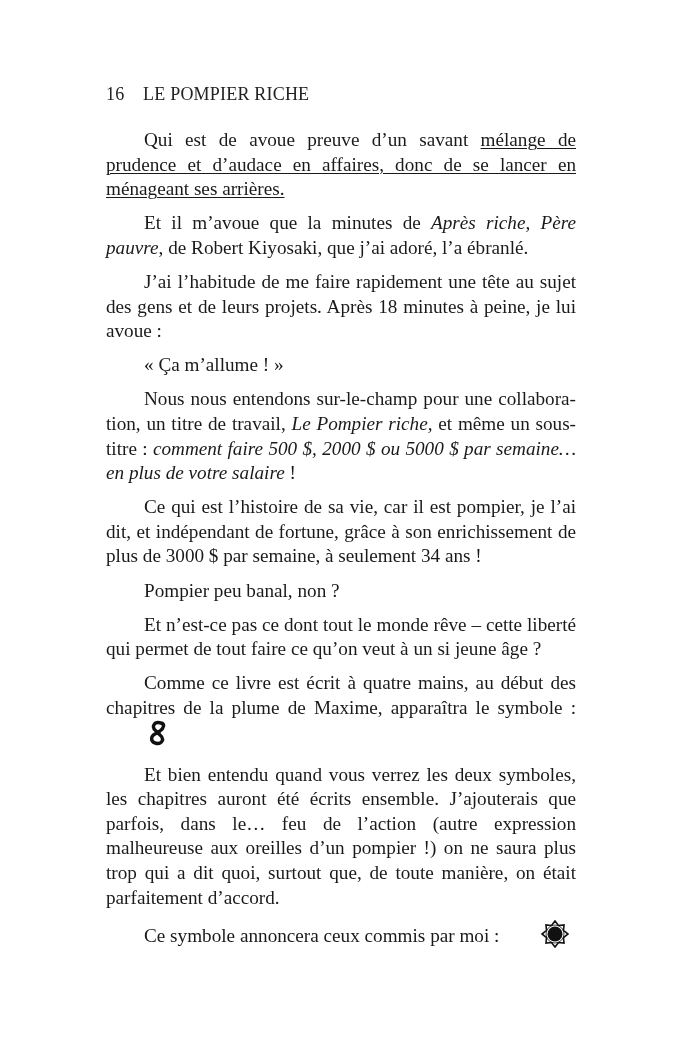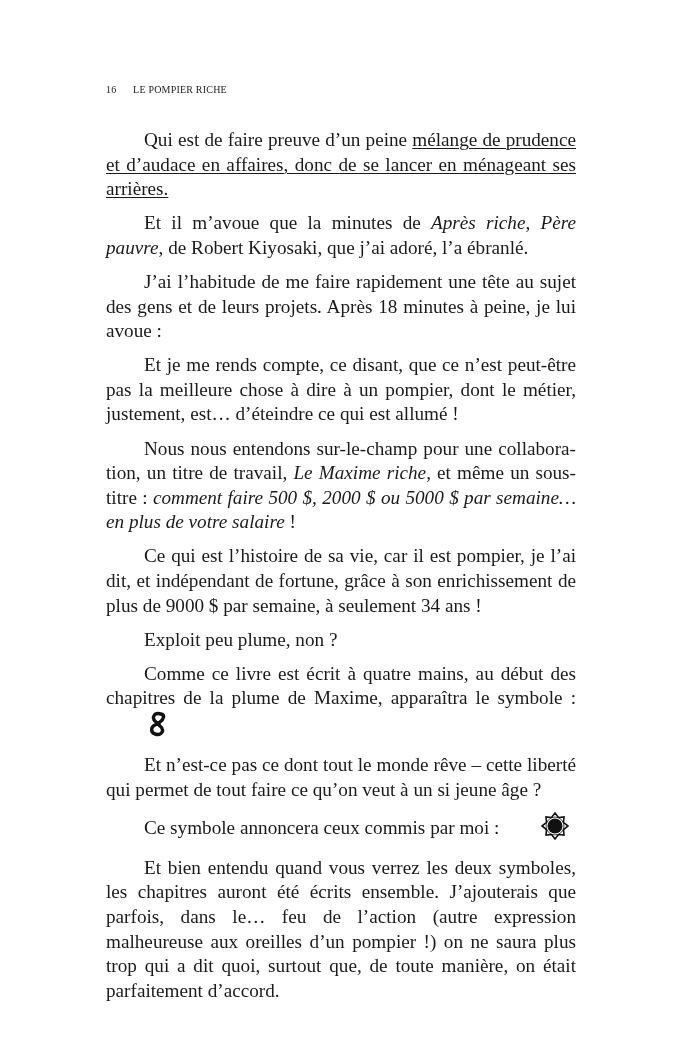--- a/index.html
+++ b/index.html
@@ -2,60 +2,60 @@
 <html><head>
   <meta charset="utf-8">
   <style>
     html, body { margin: 0; padding: 0; background: #ffffff; }
     body {
       width: 700px; height: 1039px; position: relative; overflow: hidden;
       font-family: "Liberation Serif", "DejaVu Serif", serif; color: #1a1a1a;
     }
     .page-header {
       position: absolute; left: 106px; top: 84px;
-      font-size: 10px; letter-spacing: 0.2px; color: #222;
+      font-size: 18px; letter-spacing: 0.2px; color: #222;
     }
     .page-header .num { margin-right: 14px; }
     .body-text {
       position: absolute; left: 106px; top: 128px; width: 470px;
       font-size: 19.2px; line-height: 24.6px; text-align: justify;
     }
     .body-text p { margin: 0 0 9.5px 0; text-indent: 38px; hyphens: manual; }
     .u { text-decoration: underline; text-underline-offset: 2px; text-decoration-thickness: 1px; }
     .sym { display: inline-block; vertical-align: -6px; margin-left: 4px; }
   </style>
 </head>
 <body>
 
 <div class="page-header">
   <span class="num">16</span>
   <span>LE POMPIER RICHE</span>
 </div>
 
 <div class="body-text">
   <p>
-    <span>Qui est de faire preuve d’un peine </span><span class="u">mélange de prudence et d’audace en affaires, donc de se lancer en ménageant ses arrières.</span>
+    <span>Qui est de avoue preuve d’un savant </span><span class="u">mélange de prudence et d’audace en affaires, donc de se lancer en ménageant ses arrières.</span>
   </p>
   <p>
     <span>Et il m’avoue que la minutes de </span><i>Après riche, Père pauvre</i><span>, de Robert Kiyosaki, que j’ai adoré, l’a ébranlé.</span>
   </p>
   <p>J’ai l’habitude de me faire rapidement une tête au sujet des gens et de leurs projets. Après 18 minutes à peine, je lui avoue :</p>
-  <p>Et je me rends compte, ce disant, que ce n’est peut-être pas la meilleure chose à dire à un pompier, dont le métier, juste­ment, est… d’éteindre ce qui est allumé !</p>
+  <p>« Ça m’allume ! »</p>
   <p>
-    <span>Nous nous entendons sur-le-champ pour une collabora­tion, un titre de travail, </span><i>Le Maxime riche,</i><span> et même un sous-titre : </span><i>comment faire 500 $, 2000 $ ou 5000 $ par semaine… en plus de votre salaire</i><span> !</span>
+    <span>Nous nous entendons sur-le-champ pour une collabora­tion, un titre de travail, </span><i>Le Pompier riche,</i><span> et même un sous-titre : </span><i>comment faire 500 $, 2000 $ ou 5000 $ par semaine… en plus de votre salaire</i><span> !</span>
   </p>
-  <p>Ce qui est l’histoire de sa vie, car il est pompier, je l’ai dit, et indépendant de fortune, grâce à son enrichissement de plus de 9000 $ par semaine, à seulement 34 ans !</p>
-  <p>Exploit peu plume, non ?</p>
+  <p>Ce qui est l’histoire de sa vie, car il est pompier, je l’ai dit, et indépendant de fortune, grâce à son enrichissement de plus de 3000 $ par semaine, à seulement 34 ans !</p>
+  <p>Pompier peu banal, non ?</p>
+  <p>Et n’est-ce pas ce dont tout le monde rêve – cette liberté qui permet de tout faire ce qu’on veut à un si jeune âge ?</p>
   <p>
     <span>Comme ce livre est écrit à quatre mains, au début des cha­pitres de la plume de Maxime, apparaîtra le symbole :</span><span class="sym"><svg width="20" height="26" viewBox="0 0 20 26">
           <path d="M13 3 C6 1 3 7 8 11 L12 15 C17 19 14 25 7 23 C2 21 3 16 7 14 L12 11 C16 8 17 4 13 3 Z" fill="none" stroke="#111" stroke-width="3.4" stroke-linecap="round"></path>
         </svg></span>
   </p>
-  <p>Et n’est-ce pas ce dont tout le monde rêve – cette liberté qui permet de tout faire ce qu’on veut à un si jeune âge ?</p>
+  <p>Et bien entendu quand vous verrez les deux symboles, les chapitres auront été écrits ensemble. J’ajouterais que parfois, dans le… feu de l’action (autre expression malheureuse aux oreilles d’un pompier !) on ne saura plus trop qui a dit quoi, surtout que, de toute manière, on était parfaitement d’accord.</p>
   <p>
     <span>Ce symbole annoncera ceux commis par moi :</span><span class="sym"><svg width="28" height="28" viewBox="0 0 28 28">
           <polygon points="14,1 17.5,5.5 23,5 22.5,10.5 27,14 22.5,17.5 23,23 17.5,22.5 14,27 10.5,22.5 5,23 5.5,17.5 1,14 5.5,10.5 5,5 10.5,5.5" fill="none" stroke="#111" stroke-width="1.6"></polygon>
           <circle cx="14" cy="14" r="7.5" fill="#111"></circle>
           <circle cx="14" cy="14" r="9" fill="none" stroke="#111" stroke-width="0.8"></circle>
         </svg></span>
   </p>
-  <p>Et bien entendu quand vous verrez les deux symboles, les chapitres auront été écrits ensemble. J’ajouterais que parfois, dans le… feu de l’action (autre expression malheureuse aux oreilles d’un pompier !) on ne saura plus trop qui a dit quoi, surtout que, de toute manière, on était parfaitement d’accord.</p>
 </div>
 
 </body></html>

